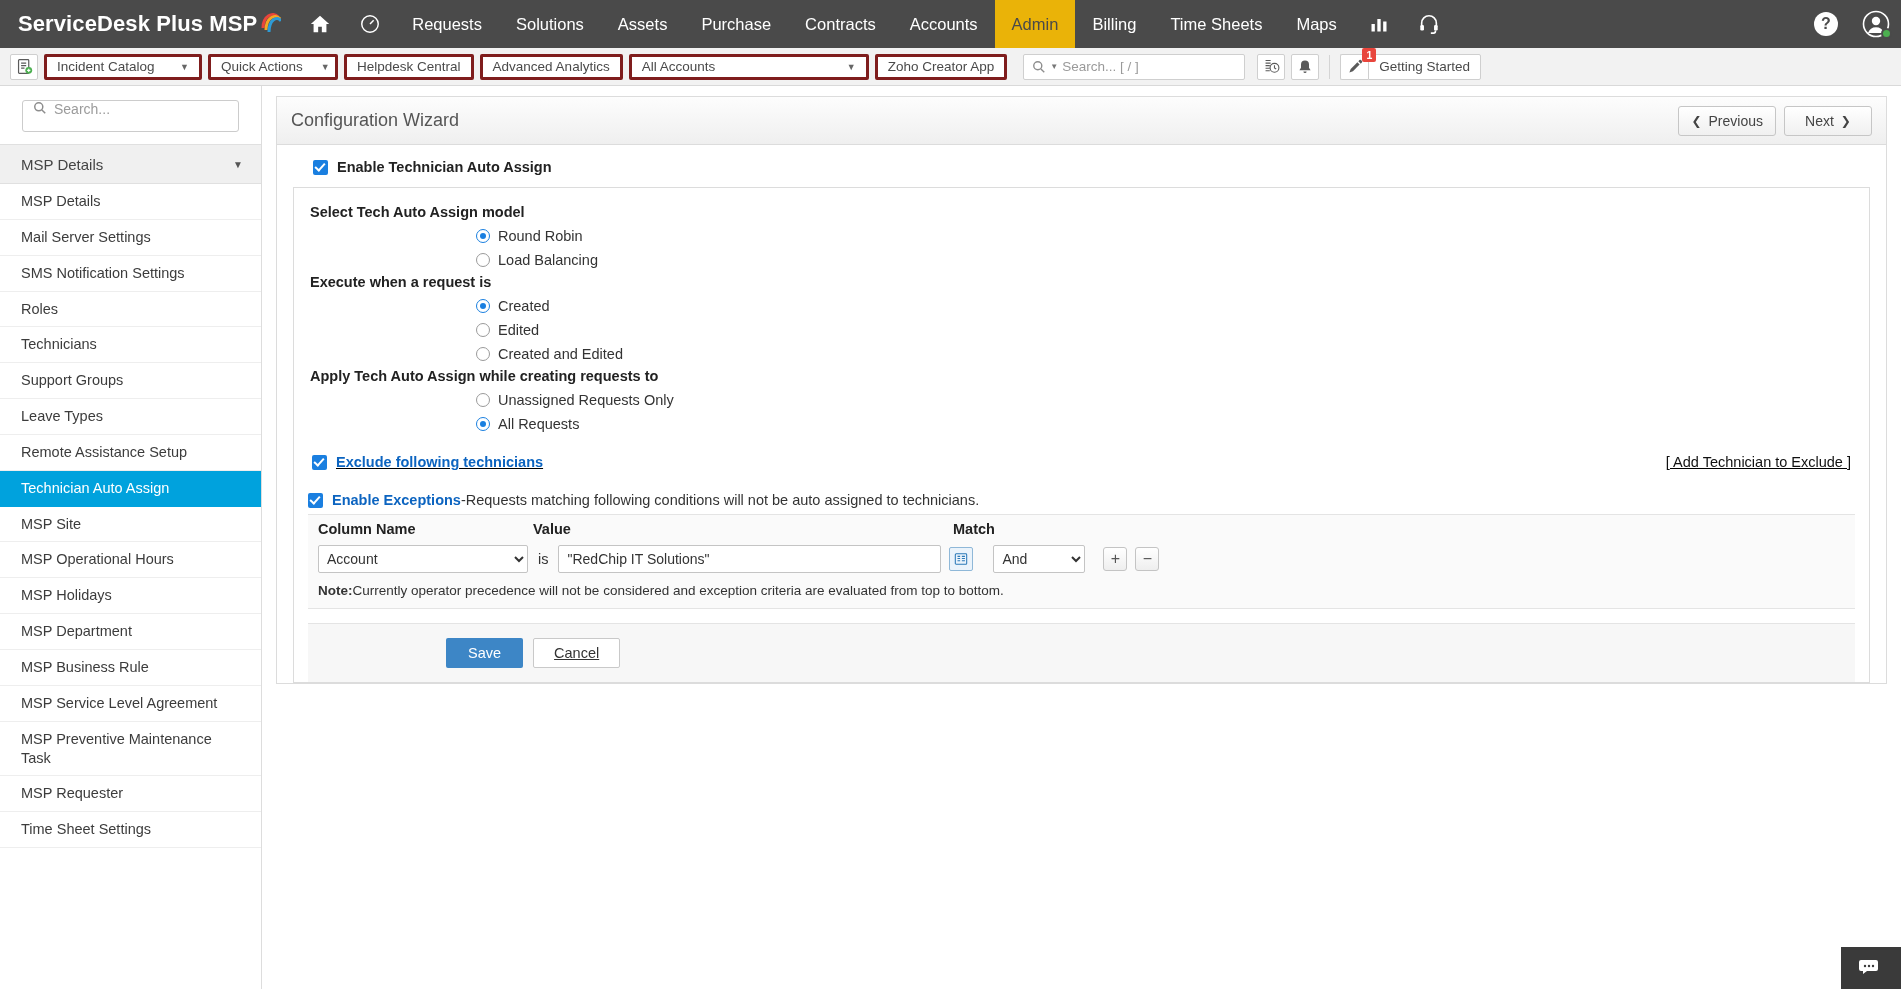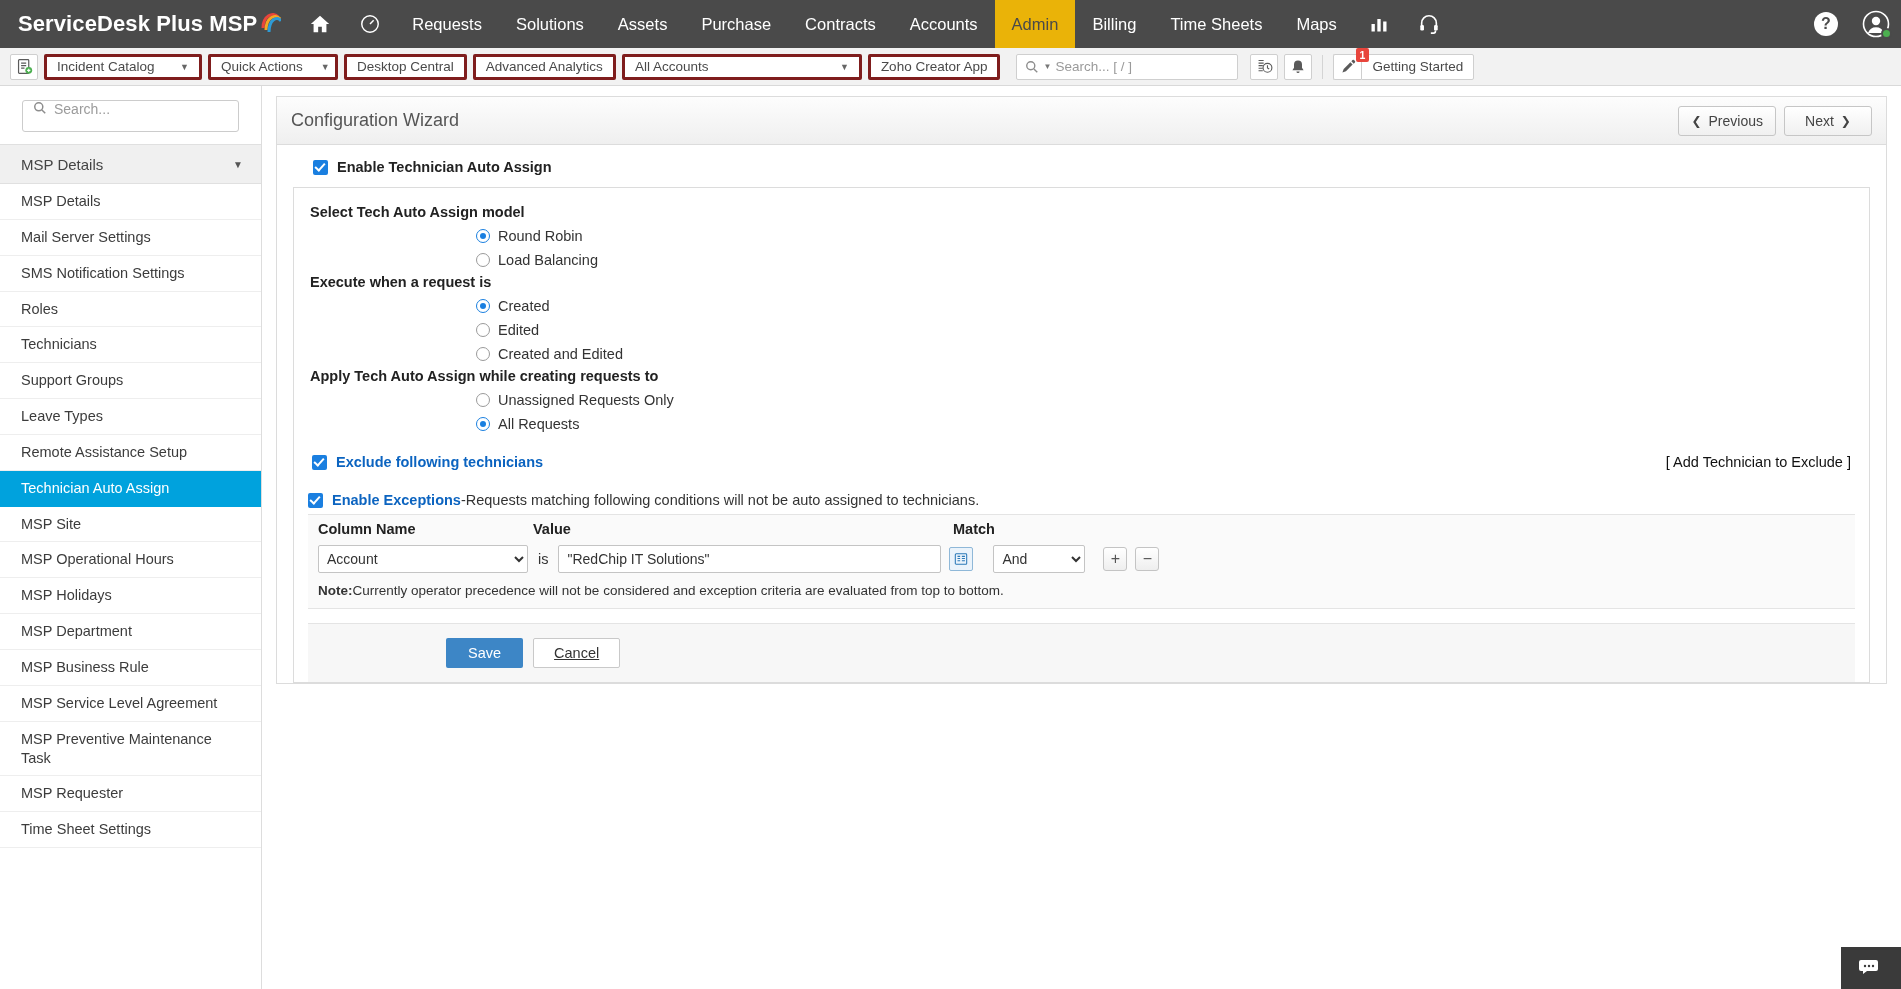--- a/index.html
+++ b/index.html
@@ -190,21 +190,21 @@
     width: 14px; height: 14px; border-radius: 50%;
     border: 1.5px solid #9a9a9a; background: #fff; flex:none; position: relative;
   }
   .radio.sel { border-color: #1a7fe0; }
   .radio.sel::after {
     content: ""; position: absolute; left: 3px; top: 3px;
     width: 6px; height: 6px; border-radius: 50%; background: #1a7fe0;
   }
   .radio-label { font-size: 14.5px; color: #333; }
 
-  .excl-header { display:flex; align-items:center; margin: 18px 4px 8px 4px; }
+  .excl-header { display:flex; align-items:center; margin: 18px 4px 8px 4px; text-decoration: underline; }
   .add-tech-link { margin-left: auto; font-size: 14.5px; color:#111; cursor: pointer; }
 
   table.tbl { width: 100%; border-collapse: collapse; }
   table.tbl th {
     background: #f4f4f4;
     text-align: left;
     font-size: 14px; color: #333; font-weight: bold;
     padding: 8px 6px; border-top: 1px solid #e2e2e2; border-bottom: 1px solid #e2e2e2;
   }
   table.tbl td {
@@ -346,21 +346,21 @@
     </svg>
   </div>
   <div class="tb-btn" style="width:158px">
     <span>Incident Catalog</span>
     <span class="caret">▼</span>
   </div>
   <div class="tb-btn" style="width:130px">
     <span>Quick Actions</span>
     <span class="caret">▼</span>
   </div>
-  <div class="tb-btn">Desktop Central</div>
+  <div class="tb-btn">Helpdesk Central</div>
   <div class="tb-btn">Advanced Analytics</div>
   <div class="tb-btn wide-sel" style="width:240px">
     <span>All Accounts</span>
     <span class="caret">▼</span>
   </div>
   <div class="tb-btn">Zoho Creator App</div>
 
   <div class="tb-search">
     <svg width="14" height="14" viewBox="0 0 16 16" fill="none" stroke="#8d8d8d" stroke-width="1.6">
       <circle cx="6.6" cy="6.6" r="4.6"></circle>

